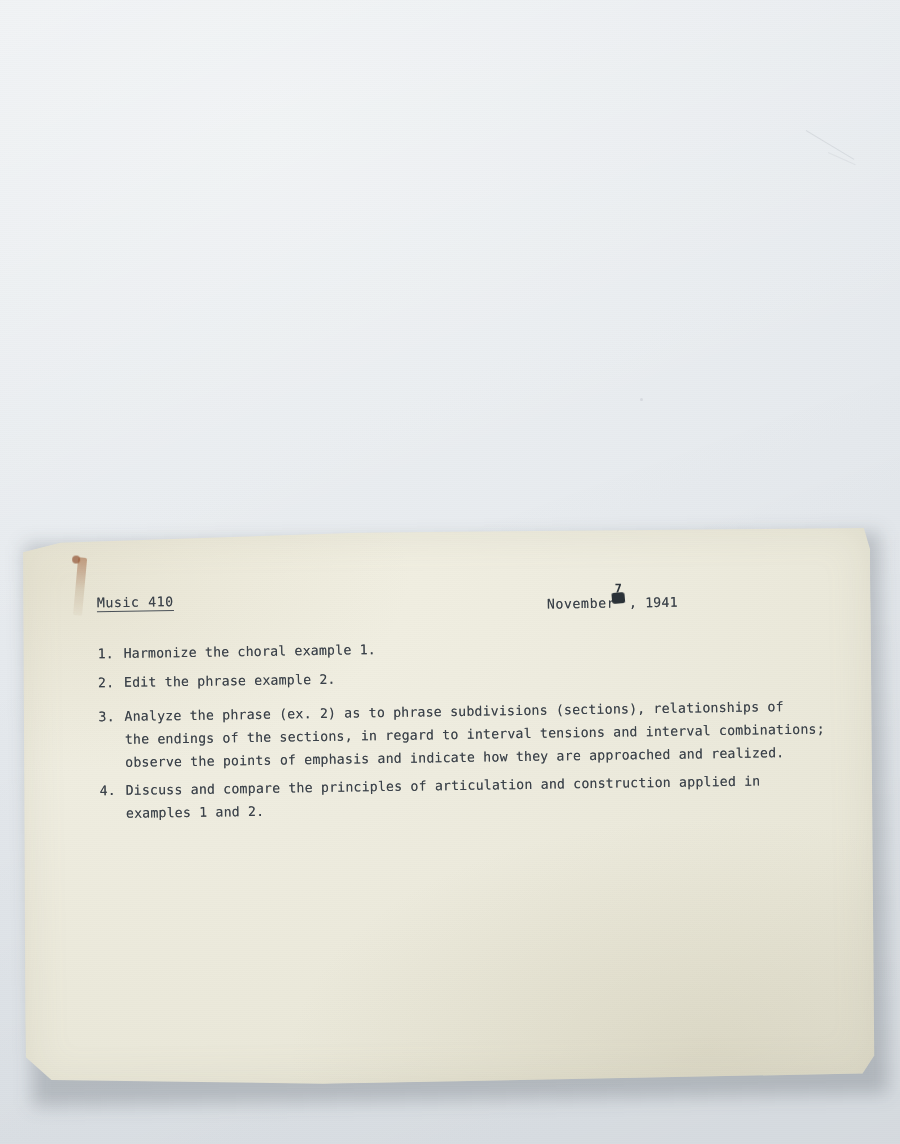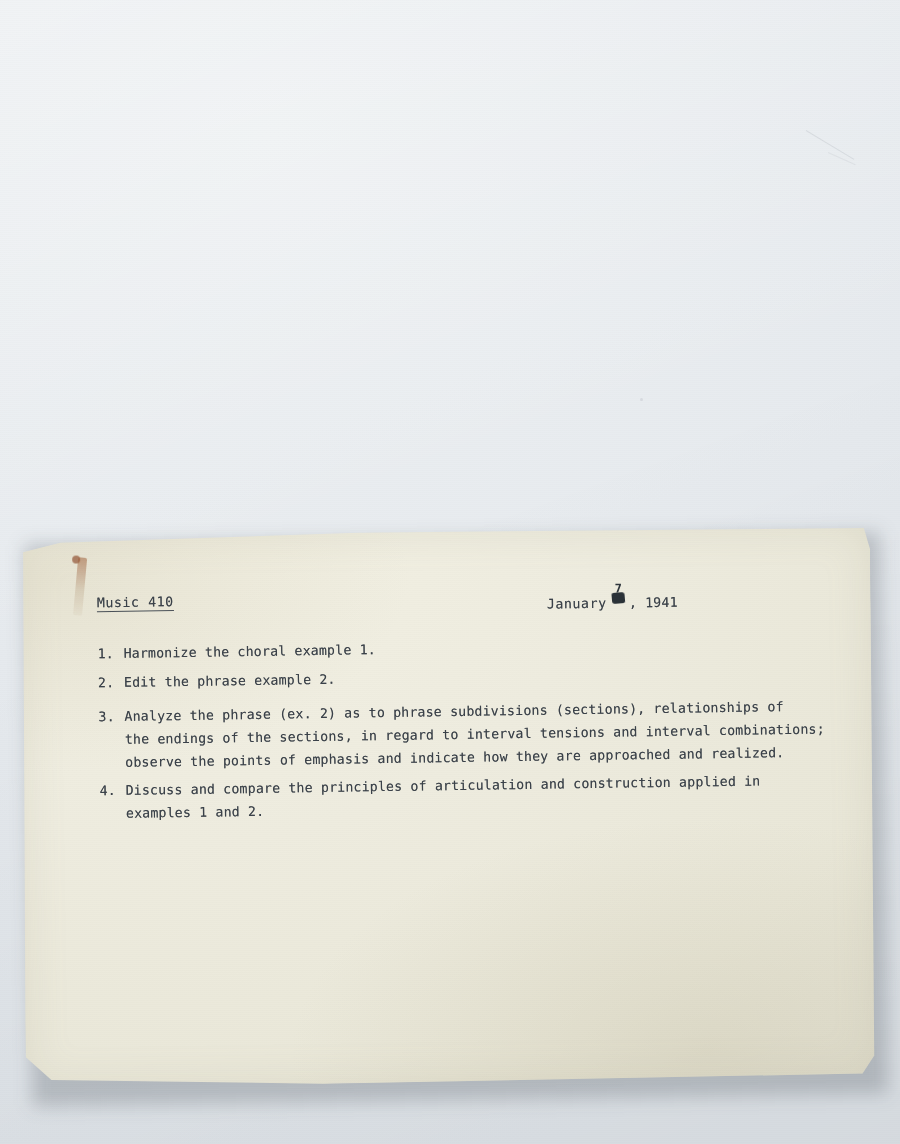--- a/index.html
+++ b/index.html
@@ -188,21 +188,21 @@
 
   <div id="sheet">
 
     <div id="staple-dot"></div>
     <div id="staple"></div>
 
     <div id="typed">
 
       <div class="line" id="doc-course">Music 410</div>
 
-      <div class="line" id="doc-date">January</div>
+      <div class="line" id="doc-date">November</div>
 
       <div id="doc-day">7</div>
       <div id="doc-day-blot"></div>
 
       <div class="line" id="doc-year" style="left:610px;top:70px;text-align:center;">, 1941</div>
 
       <div class="line item-num" style="left:78px;top:113px;">1.</div>
       <div class="line item-txt" style="left:104px;top:113px;">Harmonize the choral example 1.</div>
 
       <div class="line item-num" style="left:78px;top:142px;">2.</div>

